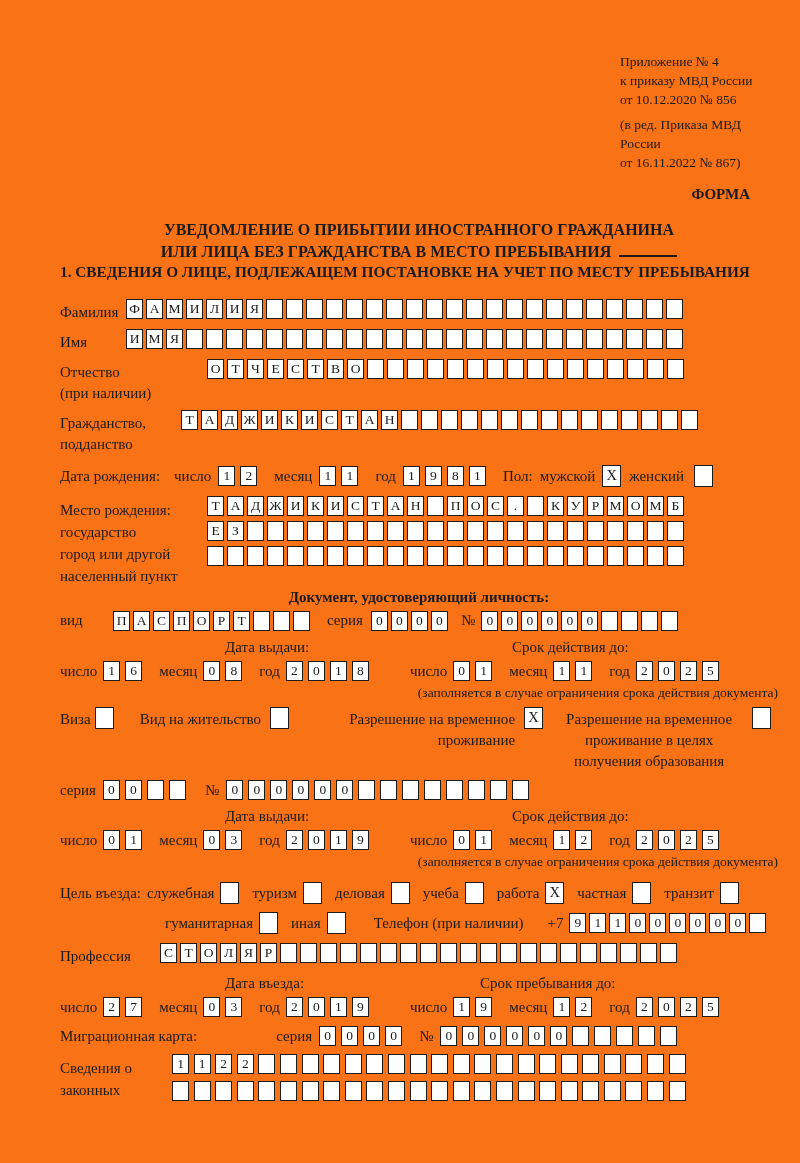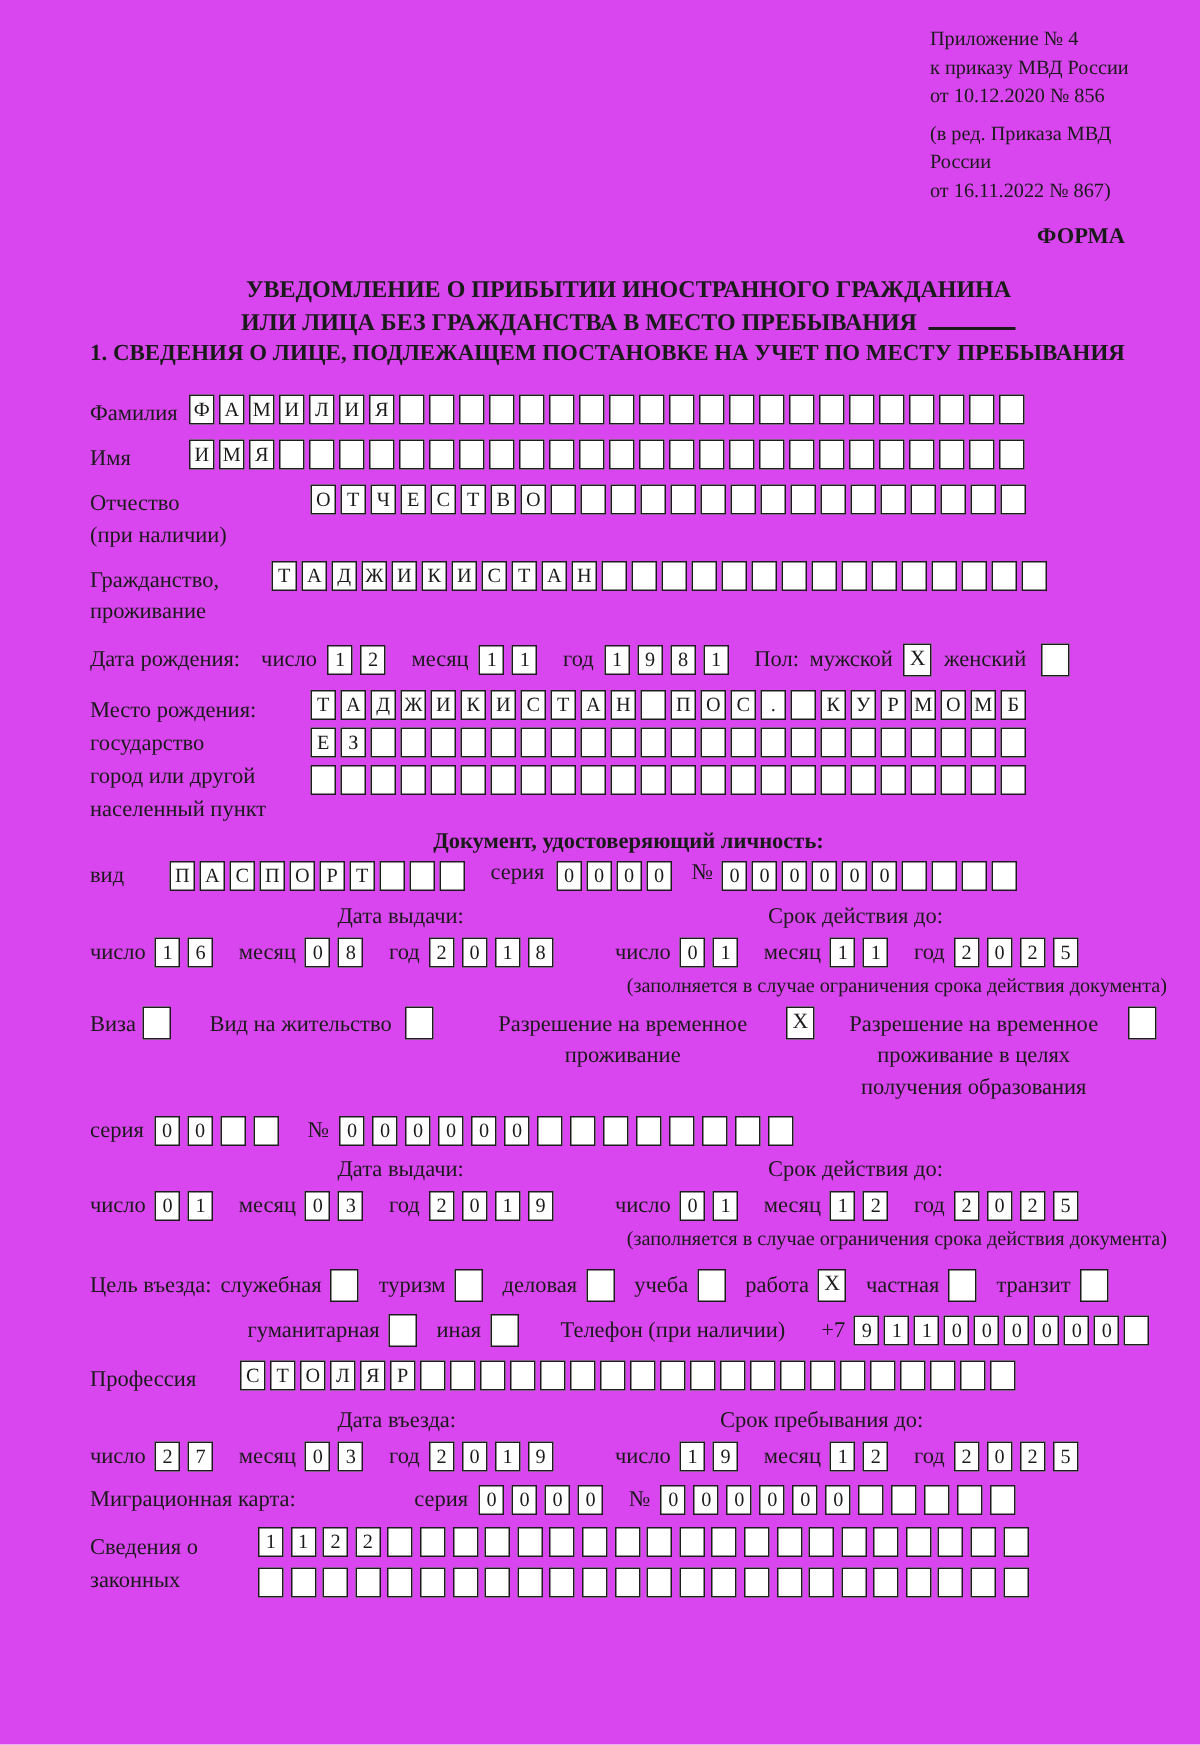--- a/index.html
+++ b/index.html
@@ -1,20 +1,20 @@
 <!DOCTYPE html>
 <html><head>
 <meta charset="utf-8">
 <style>
   * { box-sizing: border-box; }
   html, body { margin: 0; padding: 0; background: #ffffff; }
   .page {
-    width: 800px; height: 1163px; background: #d946ef; color: #1a1a1a;
+    width: 800px; height: 1163px; background: #f97316; color: #1a1a1a;
     font-family: "Liberation Serif", serif; font-size: 15px;
-    padding: 16px 22px 0 60px; position: relative; overflow: hidden;
+    padding: 52px 22px 0 60px; position: relative; overflow: hidden;
   }
   
   .appendix { margin-left: 560px; font-size: 13.5px; line-height: 19px; }
   .appendix .edition-gap { margin-top: 6px; }
   .forma { text-align: right; padding-right: 28px; font-weight: bold; font-size: 15px; margin-top: 14px; }
   
   .title { text-align: center; font-weight: bold; font-size: 16px; line-height: 22px; margin-top: 16px; }
   .title-blank { display: inline-block; width: 58px; border-bottom: 2px solid #1a1a1a; margin-left: 8px; }
   .sec { font-weight: bold; font-size: 15.3px; }
   
@@ -53,21 +53,21 @@
   .dg .cellgroup { margin-right: 12px; }
   .dg .cell { margin-right: 5px; }
   .note { font-size: 13.5px; text-align: right; margin-top: 4px; }
   .intro { margin-top: 10px; line-height: 24px; font-size: 15px; }
   
   .opts { display: flex; align-items: flex-start; margin-top: 6px; }
   .opt { display: flex; align-items: flex-start; }
   .opt .checkbox { margin-left: 9px; flex: 0 0 auto; }
   .opt-label { font-size: 15px; padding-top: 2px; line-height: 21px; white-space: normal; }
   .opt-center { text-align: center; }
-  .w-temp { width: 200px; } .w-edu { width: 188px; }
+  .w-temp { width: 200px; text-align: right; } .w-edu { width: 188px; }
   .ml12 { margin-left: 12px; } .ml26 { margin-left: 26px; } .ml18 { margin-left: 18px; }
   
   .purpose { display: flex; align-items: center; margin-top: 12px; white-space: nowrap; }
   .purpose .p-lbl { margin-right: 6px; }
   .purpose .checkbox { margin-right: 13px; }
   .purpose .cell { margin-right: 3px; }
   .indent105 { margin-left: 105px; }
   
   .reps { margin-top: 8px; }
   .reps-cells { flex: 0 0 auto; }
@@ -114,21 +114,21 @@
     <div class="lblcol w147">
       <div>Отчество</div>
       <div>(при наличии)</div>
     </div>
     <div class="cellgroup"><span class="cell">О</span><span class="cell">Т</span><span class="cell">Ч</span><span class="cell">Е</span><span class="cell">С</span><span class="cell">Т</span><span class="cell">В</span><span class="cell">О</span><span class="cell"></span><span class="cell"></span><span class="cell"></span><span class="cell"></span><span class="cell"></span><span class="cell"></span><span class="cell"></span><span class="cell"></span><span class="cell"></span><span class="cell"></span><span class="cell"></span><span class="cell"></span><span class="cell"></span><span class="cell"></span><span class="cell"></span><span class="cell"></span></div>
   </div>
 
   <div class="frow">
     <div class="lblcol w121">
       <div>Гражданство,</div>
-      <div>проживание</div>
+      <div>подданство</div>
     </div>
     <div class="cellgroup"><span class="cell">Т</span><span class="cell">А</span><span class="cell">Д</span><span class="cell">Ж</span><span class="cell">И</span><span class="cell">К</span><span class="cell">И</span><span class="cell">С</span><span class="cell">Т</span><span class="cell">А</span><span class="cell">Н</span><span class="cell"></span><span class="cell"></span><span class="cell"></span><span class="cell"></span><span class="cell"></span><span class="cell"></span><span class="cell"></span><span class="cell"></span><span class="cell"></span><span class="cell"></span><span class="cell"></span><span class="cell"></span><span class="cell"></span><span class="cell"></span><span class="cell"></span></div>
   </div>
 
   <div class="drow">
     <span class="lbl" style="margin-right:14px">Дата рождения:</span>
     <span class="lbl">число</span>
     <span class="cellgroup"><span class="cell">1</span><span class="cell">2</span></span>
     <span class="lbl">месяц</span>
     <span class="cellgroup"><span class="cell">1</span><span class="cell">1</span></span>
@@ -150,21 +150,21 @@
     </div>
     <div class="cellrows">
       <div class="cellgroup"><span class="cell">Т</span><span class="cell">А</span><span class="cell">Д</span><span class="cell">Ж</span><span class="cell">И</span><span class="cell">К</span><span class="cell">И</span><span class="cell">С</span><span class="cell">Т</span><span class="cell">А</span><span class="cell">Н</span><span class="cell"></span><span class="cell">П</span><span class="cell">О</span><span class="cell">С</span><span class="cell">.</span><span class="cell"></span><span class="cell">К</span><span class="cell">У</span><span class="cell">Р</span><span class="cell">М</span><span class="cell">О</span><span class="cell">М</span><span class="cell">Б</span></div>
       <div class="cellgroup"><span class="cell">Е</span><span class="cell">З</span><span class="cell"></span><span class="cell"></span><span class="cell"></span><span class="cell"></span><span class="cell"></span><span class="cell"></span><span class="cell"></span><span class="cell"></span><span class="cell"></span><span class="cell"></span><span class="cell"></span><span class="cell"></span><span class="cell"></span><span class="cell"></span><span class="cell"></span><span class="cell"></span><span class="cell"></span><span class="cell"></span><span class="cell"></span><span class="cell"></span><span class="cell"></span><span class="cell"></span></div>
       <div class="cellgroup"><span class="cell"></span><span class="cell"></span><span class="cell"></span><span class="cell"></span><span class="cell"></span><span class="cell"></span><span class="cell"></span><span class="cell"></span><span class="cell"></span><span class="cell"></span><span class="cell"></span><span class="cell"></span><span class="cell"></span><span class="cell"></span><span class="cell"></span><span class="cell"></span><span class="cell"></span><span class="cell"></span><span class="cell"></span><span class="cell"></span><span class="cell"></span><span class="cell"></span><span class="cell"></span><span class="cell"></span></div>
     </div>
   </div>
 
   <div style="text-align:center;font-weight:bold;margin-top:2px">Документ, удостоверяющий личность:</div>
 
-  <div class="frow" style="margin-top:4px">
+  <div class="frow" style="align-items:center;margin-top:4px">
     <div class="lblcol w53" style="padding-top:0">вид</div>
     <span class="cellgroup"><span class="cell">П</span><span class="cell">А</span><span class="cell">С</span><span class="cell">П</span><span class="cell">О</span><span class="cell">Р</span><span class="cell">Т</span><span class="cell"></span><span class="cell"></span><span class="cell"></span></span>
     <span class="lbl ser-lbl" style="margin-left:14px">серия</span>
     <span class="cellgroup"><span class="cell">0</span><span class="cell">0</span><span class="cell">0</span><span class="cell">0</span></span>
     <span class="lbl num-lbl">№</span>
     <span class="cellgroup"><span class="cell">0</span><span class="cell">0</span><span class="cell">0</span><span class="cell">0</span><span class="cell">0</span><span class="cell">0</span><span class="cell"></span><span class="cell"></span><span class="cell"></span><span class="cell"></span></span>
   </div>
 
   <div class="dates">
     <div class="caps">

